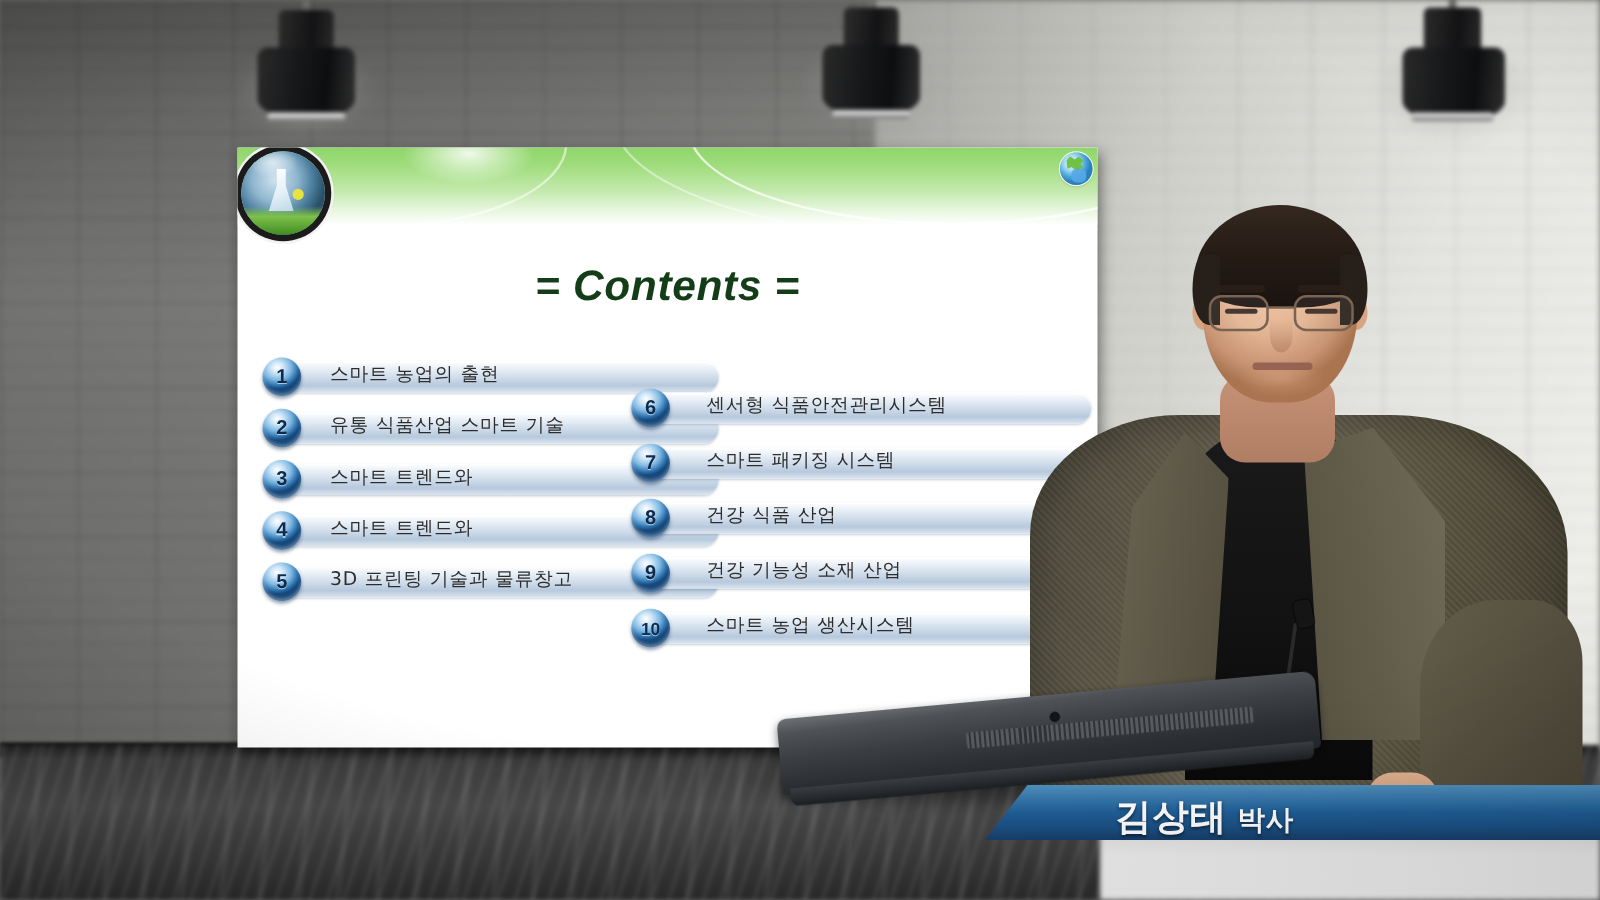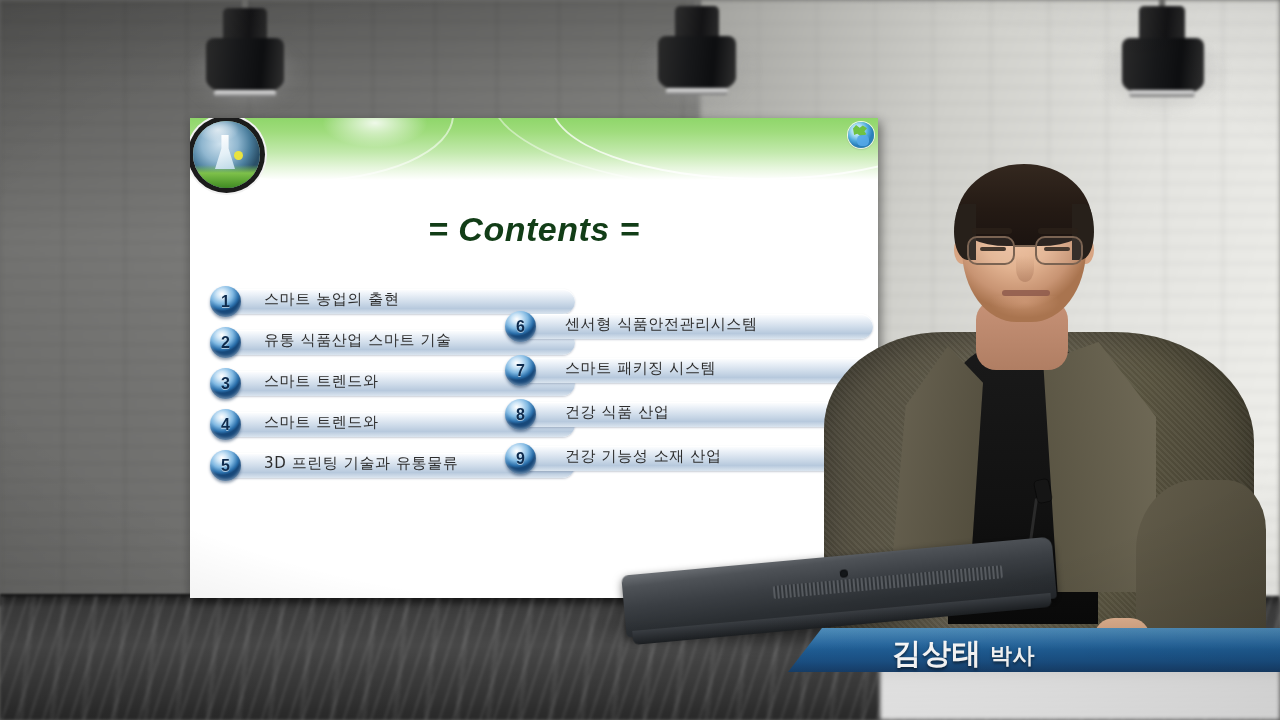--- a/index.html
+++ b/index.html
@@ -430,21 +430,21 @@
 
       <div class="row">
         <div class="pill"></div>
         <div class="badge">4</div>
         <div class="row-label">스마트 트렌드와</div>
       </div>
 
       <div class="row">
         <div class="pill"></div>
         <div class="badge">5</div>
-        <div class="row-label">3D 프린팅 기술과 유통물류</div>
+        <div class="row-label">3D 프린팅 기술과 물류창고</div>
       </div>
     </div>
 
     <div class="col col-right">
 
       <div class="row">
         <div class="pill"></div>
         <div class="badge">6</div>
         <div class="row-label">센서형 식품안전관리시스템</div>
       </div>
@@ -460,20 +460,25 @@
         <div class="badge">8</div>
         <div class="row-label">건강 식품 산업</div>
       </div>
 
       <div class="row">
         <div class="pill"></div>
         <div class="badge">9</div>
         <div class="row-label">건강 기능성 소재 산업</div>
       </div>
 
+      <div class="row">
+        <div class="pill"></div>
+        <div class="badge wide">10</div>
+        <div class="row-label">스마트 농업 생산시스템</div>
+      </div>
     </div>
 
   </div>
 
   <div class="person">
     <div class="p-body"></div>
     <div class="p-body-tex"></div>
     <div class="p-shirt"></div>
     <div class="p-lapel-l"></div>
     <div class="p-lapel-r"></div>

